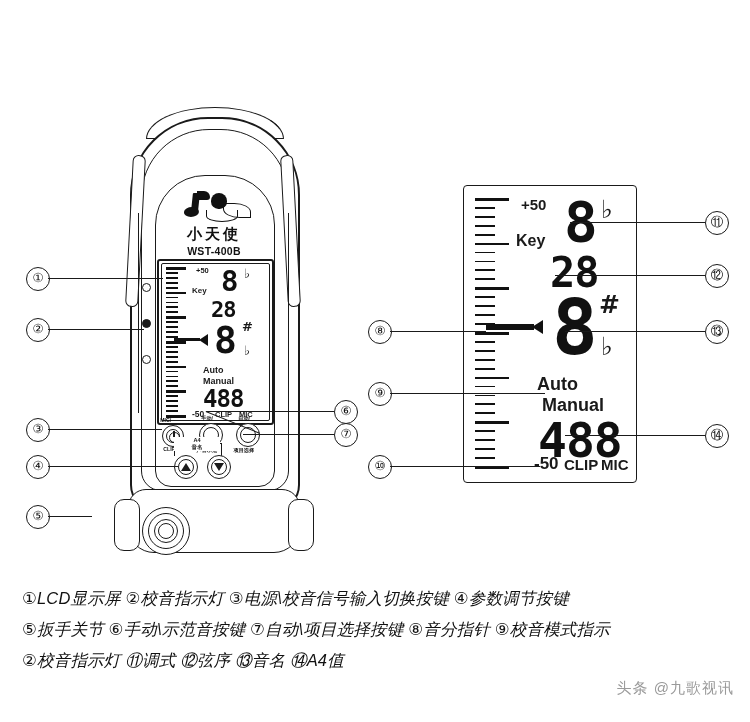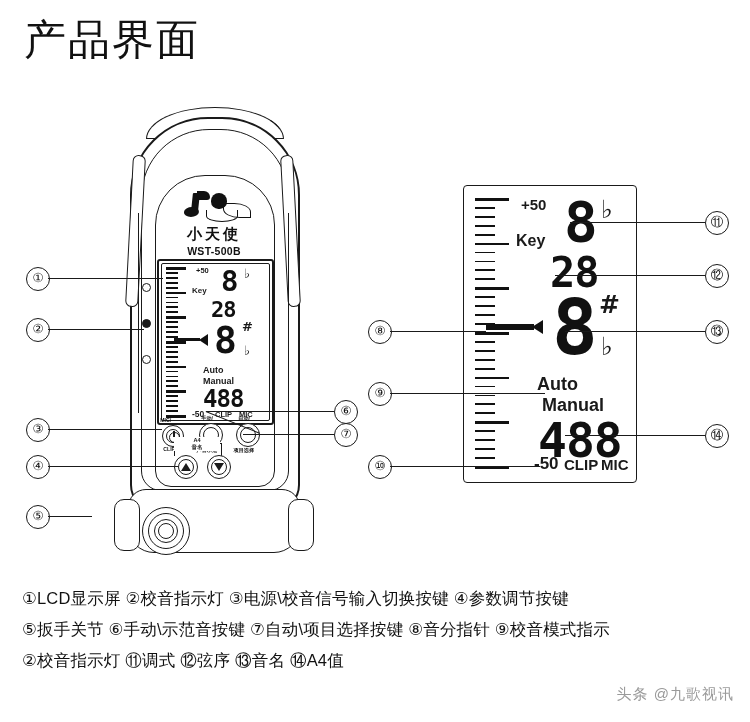--- a/index.html
+++ b/index.html
@@ -201,37 +201,36 @@
 
   
   #lcd-big{
     position:absolute;left:463px;top:185px;width:172px;height:296px;
     border:1.8px solid #1a1a1a;border-radius:4px;background:#fff;overflow:hidden;
   }
 
   
   #legend{
     position:absolute;left:22px;top:583px;width:700px;
-    font-size:16.5px;line-height:31px;color:#111;letter-spacing:.2px;
+    font-size:16.5px;line-height:31px;color:#111;letter-spacing:.2px;font-style:italic;
   }
   #legend div{white-space:nowrap;}
 
   
   #watermark{
-    position:absolute;right:16px;bottom:18px;
+    position:absolute;right:16px;bottom:24px;
     font-size:15px;color:#9a9a9a;letter-spacing:1px;
     font-family:"Liberation Sans","DejaVu Sans",sans-serif;
   }
 </style>
 </head>
 <body>
 
 <div class="page">
 
-  <div id="page-title">产品界面</div>
 
 
   <div id="device">
 
     <div class="cap-top"></div>
     <div class="shell"></div>
     <div class="shell-inner"></div>
     <div class="side-rib left"></div>
     <div class="side-rib right"></div>
     <div class="side-rib2 left"></div>
@@ -240,21 +239,21 @@
 
     <div class="logo-wrap">
       <div class="logo-mark">
         <div class="logo-note"></div>
         <div class="logo-flag"></div>
         <div class="logo-head"></div>
         <div class="logo-wing"></div>
         <div class="logo-wing2"></div>
       </div>
       <div class="logo-cn">小天使</div>
-      <div class="logo-model">WST-500B</div>
+      <div class="logo-model">WST-400B</div>
     </div>
 
     <div id="device-lcd">
       <div class="lcd-inner"></div>
 
       <div class="scale-col" id="dev-scale" style="left:7px;top:6px;width:22px;height:150px;">
           <div class="tick" style="top: 0px; width: 20px; height: 2.6px;"></div>
           <div class="tick" style="top: 4.93333px; width: 12px; height: 1.8px;"></div>
           <div class="tick" style="top: 9.86667px; width: 12px; height: 1.8px;"></div>
           <div class="tick" style="top: 14.8px; width: 12px; height: 1.8px;"></div>

